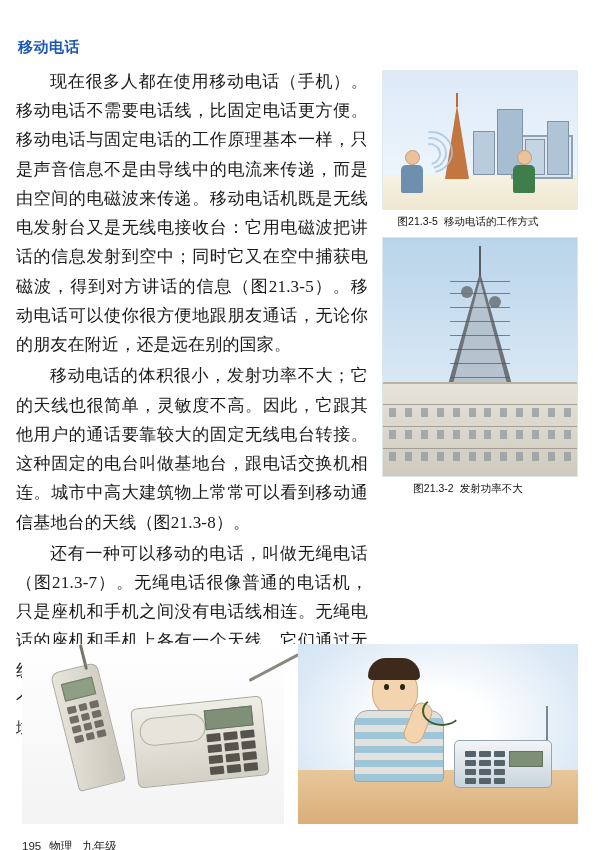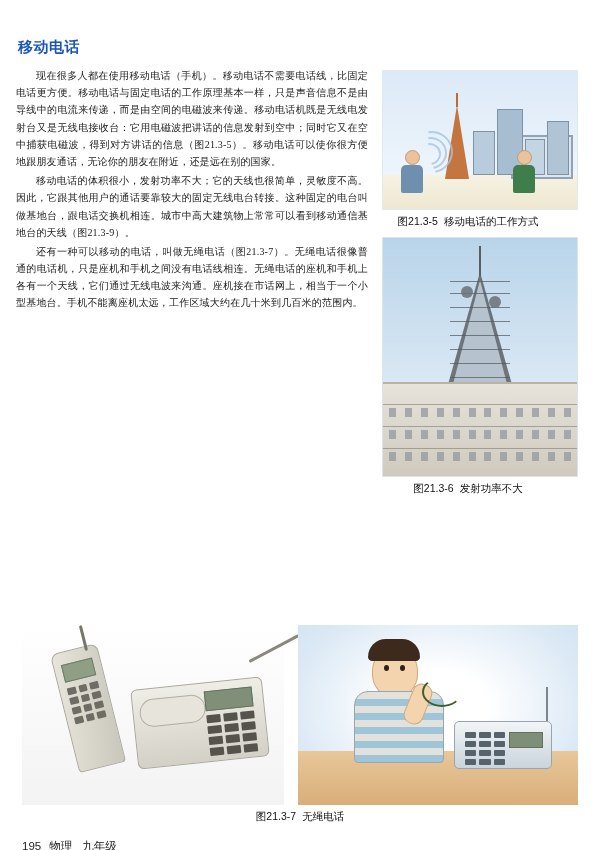--- a/index.html
+++ b/index.html
@@ -31,21 +31,21 @@
     margin: 4px 0 10px 2px;
     font-family: "Liberation Sans", sans-serif;
   }
   .body-col {
     width: 352px;
     float: left;
   }
   p.para {
     margin: 0 0 2px 0;
     text-indent: 2em;
-    font-size: 10px;
+    font-size: 17px;
     line-height: 1.72;
     text-align: justify;
     letter-spacing: 0.2px;
   }
   .figures {
     position: absolute;
     right: 22px;
     top: 52px;
     width: 196px;
   }
@@ -448,21 +448,21 @@
 </style>
 </head>
 <body>
 
 <div class="page">
 
   <div class="section-title">移动电话</div>
 
   <div class="body-col">
     <p class="para">现在很多人都在使用移动电话（手机）。移动电话不需要电话线，比固定电话更方便。移动电话与固定电话的工作原理基本一样，只是声音信息不是由导线中的电流来传递，而是由空间的电磁波来传递。移动电话机既是无线电发射台又是无线电接收台：它用电磁波把讲话的信息发射到空中；同时它又在空中捕获电磁波，得到对方讲话的信息（图21.3-5）。移动电话可以使你很方便地跟朋友通话，无论你的朋友在附近，还是远在别的国家。</p>
-    <p class="para">移动电话的体积很小，发射功率不大；它的天线也很简单，灵敏度不高。因此，它跟其他用户的通话要靠较大的固定无线电台转接。这种固定的电台叫做基地台，跟电话交换机相连。城市中高大建筑物上常常可以看到移动通信基地台的天线（图21.3-9）。</p>
+    <p class="para">移动电话的体积很小，发射功率不大；它的天线也很简单，灵敏度不高。因此，它跟其他用户的通话要靠较大的固定无线电台转接。这种固定的电台叫做基地台，跟电话交换机相连。城市中高大建筑物上常常可以看到移动通信基地台的天线（图21.3-8）。</p>
     <p class="para">还有一种可以移动的电话，叫做无绳电话（图21.3-7）。无绳电话很像普通的电话机，只是座机和手机之间没有电话线相连。无绳电话的座机和手机上各有一个天线，它们通过无线电波来沟通。座机接在市话网上，相当于一个小型基地台。手机不能离座机太远，工作区域大约在几十米到几百米的范围内。</p>
   </div>
 
   <div class="figures">
 
     <div class="fig">
       <div class="fig1-art">
         <div class="f1-ground"></div>
         <div class="f1-screen"></div>
         <div class="f1-buildings">
@@ -549,21 +549,21 @@
               <i></i>
               <i></i>
               <i></i>
               <i></i>
               <i></i>
               <i></i>
           </div>
         </div>
       </div>
       <div class="fig-caption">
-        <span class="num">图21.3-6</span><span>发射功率不大</span>
+        <span class="num">图21.3-2</span><span>发射功率不大</span>
       </div>
     </div>
 
   </div>
 
   <div class="clear"></div>
 
   <div class="fig3">
     <div class="fig3-art">
 
@@ -630,22 +630,19 @@
               <i></i>
               <i></i>
               <i></i>
               <i></i>
           </div>
           <div class="scr"></div>
         </div>
       </div>
 
     </div>
-    <div class="fig-caption">
-      <span class="num">图21.3-7</span><span>无绳电话</span>
-    </div>
   </div>
 
   <div class="footer">
     <span class="pg">195</span><span class="sub">物理</span><span>九年级</span>
   </div>
 
 </div>
 
 </body></html>

